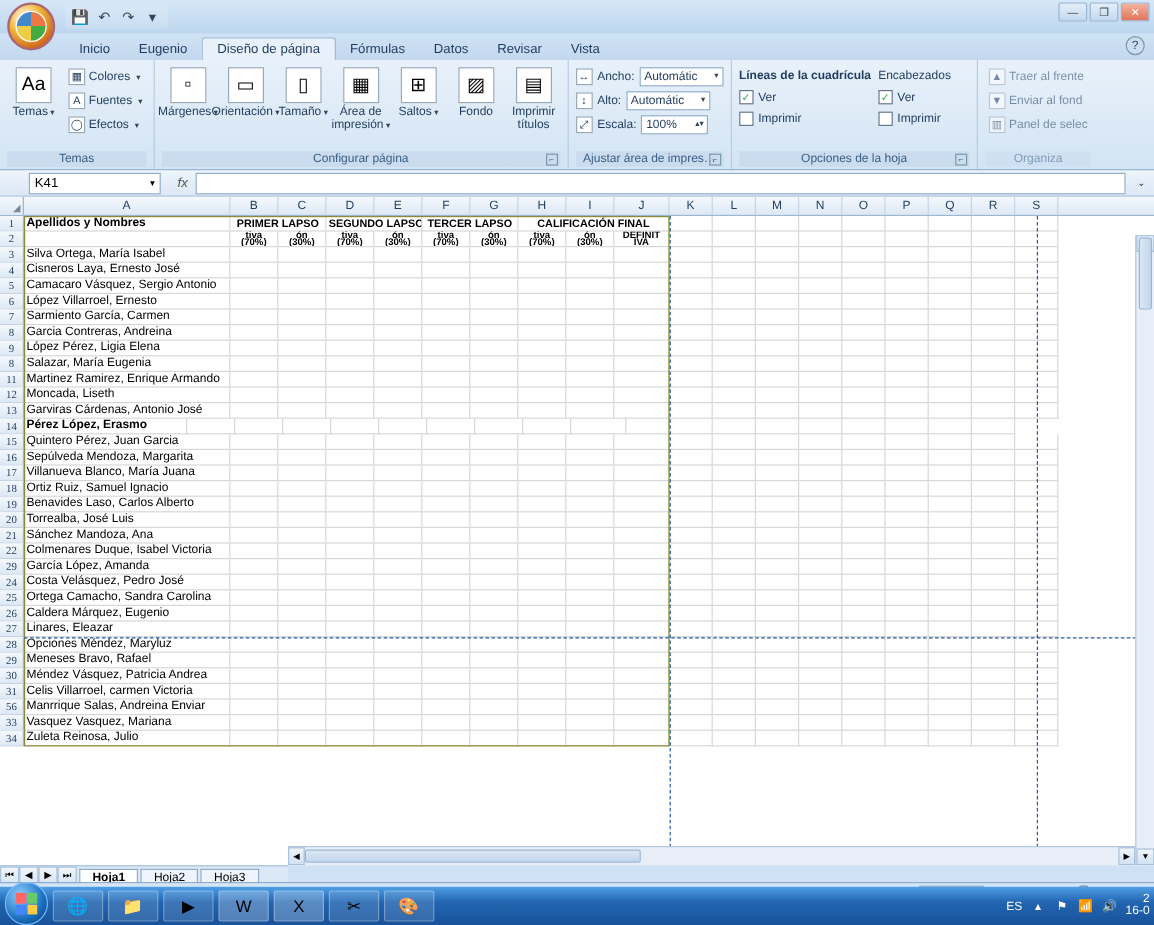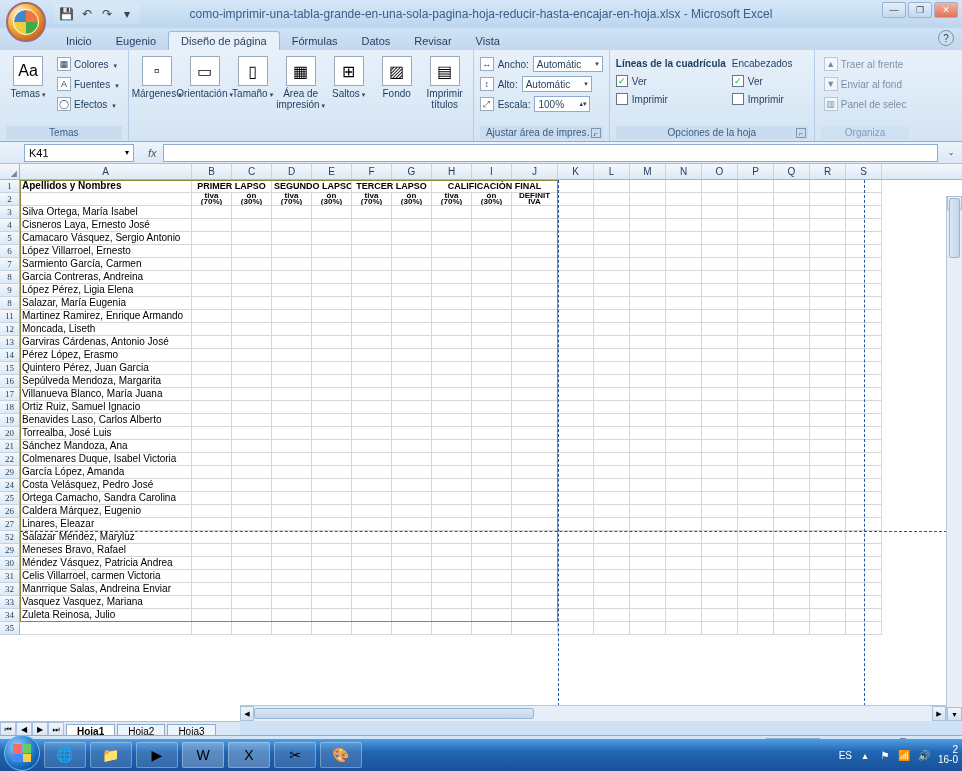--- a/index.html
+++ b/index.html
@@ -102,21 +102,20 @@
 <div class="titlebar">
   <div class="office-btn">
       <div class="office-btn-inner"></div>
     </div>
   <div class="qat">
     <span class="qat-icon">💾</span>
     <span class="qat-icon">↶</span>
     <span class="qat-icon">↷</span>
     <span class="qat-icon">▾</span>
   </div>
-  <div class="title-text">como-imprimir-una-tabla-grande-en-una-sola-pagina-hoja-reducir-hasta-encajar-en-hoja.xlsx - Microsoft Excel</div>
   <div class="win-controls">
     <div class="win-btn">—</div>
     <div class="win-btn">❐</div>
     <div class="win-btn close">✕</div>
   </div>
 </div>
 
 <div class="tabs-row">
   <div class="tab">Inicio</div>
   <div class="tab">Eugenio</div>
@@ -182,20 +181,21 @@
       <div class="big-btn">
           <div class="big-btn-icon">▨</div>
           <div class="big-btn-label">Fondo</div>
         </div>
       <div class="big-btn">
           <div class="big-btn-icon">▤</div>
           <div class="big-btn-label" style="white-space:pre-line">Imprimir
 títulos</div>
         </div>
     </div>
+    <div class="ribbon-group-label"><span>Configurar página</span><span class="launcher">⌐</span></div>
   </div>
 
   <div class="ribbon-group">
     <div class="ribbon-group-body">
       <div class="stack">
         <div class="scale-row">
             <span class="small-icon">↔</span>
             <span>Ancho:</span>
             <div class="scale-input">
               <span>Automátic</span>
@@ -616,21 +616,21 @@
         <div class="cell" style="width: 36px;"></div>
         <div class="cell" style="width: 36px;"></div>
         <div class="cell" style="width: 36px;"></div>
         <div class="cell" style="width: 36px;"></div>
         <div class="cell" style="width: 36px;"></div>
         <div class="cell" style="width: 36px;"></div>
         <div class="cell" style="width: 36px;"></div>
       </div>
       <div class="row">
         <div class="rowhdr">14</div>
-        <div class="cell name" style="width: 172px;">Pérez López, Erasmo</div>
+        <div class="cell name" style="width: 136px; font-weight: bold;">Pérez López, Erasmo</div>
         <div class="cell" style="width: 40px;"></div>
         <div class="cell" style="width: 40px;"></div>
         <div class="cell" style="width: 40px;"></div>
         <div class="cell" style="width: 40px;"></div>
         <div class="cell" style="width: 40px;"></div>
         <div class="cell" style="width: 40px;"></div>
         <div class="cell" style="width: 40px;"></div>
         <div class="cell" style="width: 40px;"></div>
         <div class="cell" style="width: 46px;"></div>
         <div class="cell" style="width: 36px;"></div>
@@ -923,22 +923,22 @@
         <div class="cell" style="width: 36px;"></div>
         <div class="cell" style="width: 36px;"></div>
         <div class="cell" style="width: 36px;"></div>
         <div class="cell" style="width: 36px;"></div>
         <div class="cell" style="width: 36px;"></div>
         <div class="cell" style="width: 36px;"></div>
         <div class="cell" style="width: 36px;"></div>
         <div class="cell" style="width: 36px;"></div>
       </div>
       <div class="row">
-        <div class="rowhdr">52</div>
-        <div class="cell name" style="width: 172px;">Salazar Méndez, Maryluz</div>
+        <div class="rowhdr">28</div>
+        <div class="cell name" style="width: 172px;">Opciones Méndez, Maryluz</div>
         <div class="cell" style="width: 40px;"></div>
         <div class="cell" style="width: 40px;"></div>
         <div class="cell" style="width: 40px;"></div>
         <div class="cell" style="width: 40px;"></div>
         <div class="cell" style="width: 40px;"></div>
         <div class="cell" style="width: 40px;"></div>
         <div class="cell" style="width: 40px;"></div>
         <div class="cell" style="width: 40px;"></div>
         <div class="cell" style="width: 46px;"></div>
         <div class="cell" style="width: 36px;"></div>
@@ -1011,21 +1011,21 @@
         <div class="cell" style="width: 36px;"></div>
         <div class="cell" style="width: 36px;"></div>
         <div class="cell" style="width: 36px;"></div>
         <div class="cell" style="width: 36px;"></div>
         <div class="cell" style="width: 36px;"></div>
         <div class="cell" style="width: 36px;"></div>
         <div class="cell" style="width: 36px;"></div>
         <div class="cell" style="width: 36px;"></div>
       </div>
       <div class="row">
-        <div class="rowhdr">32</div>
+        <div class="rowhdr">56</div>
         <div class="cell name" style="width: 172px;">Manrrique Salas, Andreina Enviar</div>
         <div class="cell" style="width: 40px;"></div>
         <div class="cell" style="width: 40px;"></div>
         <div class="cell" style="width: 40px;"></div>
         <div class="cell" style="width: 40px;"></div>
         <div class="cell" style="width: 40px;"></div>
         <div class="cell" style="width: 40px;"></div>
         <div class="cell" style="width: 40px;"></div>
         <div class="cell" style="width: 40px;"></div>
         <div class="cell" style="width: 46px;"></div>
@@ -1057,42 +1057,20 @@
         <div class="cell" style="width: 36px;"></div>
         <div class="cell" style="width: 36px;"></div>
         <div class="cell" style="width: 36px;"></div>
         <div class="cell" style="width: 36px;"></div>
         <div class="cell" style="width: 36px;"></div>
         <div class="cell" style="width: 36px;"></div>
       </div>
       <div class="row">
         <div class="rowhdr">34</div>
         <div class="cell name" style="width: 172px;">Zuleta Reinosa, Julio</div>
-        <div class="cell" style="width: 40px;"></div>
-        <div class="cell" style="width: 40px;"></div>
-        <div class="cell" style="width: 40px;"></div>
-        <div class="cell" style="width: 40px;"></div>
-        <div class="cell" style="width: 40px;"></div>
-        <div class="cell" style="width: 40px;"></div>
-        <div class="cell" style="width: 40px;"></div>
-        <div class="cell" style="width: 40px;"></div>
-        <div class="cell" style="width: 46px;"></div>
-        <div class="cell" style="width: 36px;"></div>
-        <div class="cell" style="width: 36px;"></div>
-        <div class="cell" style="width: 36px;"></div>
-        <div class="cell" style="width: 36px;"></div>
-        <div class="cell" style="width: 36px;"></div>
-        <div class="cell" style="width: 36px;"></div>
-        <div class="cell" style="width: 36px;"></div>
-        <div class="cell" style="width: 36px;"></div>
-        <div class="cell" style="width: 36px;"></div>
-      </div>
-      <div class="row">
-        <div class="rowhdr">35</div>
-        <div class="cell" style="width: 172px;"></div>
         <div class="cell" style="width: 40px;"></div>
         <div class="cell" style="width: 40px;"></div>
         <div class="cell" style="width: 40px;"></div>
         <div class="cell" style="width: 40px;"></div>
         <div class="cell" style="width: 40px;"></div>
         <div class="cell" style="width: 40px;"></div>
         <div class="cell" style="width: 40px;"></div>
         <div class="cell" style="width: 40px;"></div>
         <div class="cell" style="width: 46px;"></div>
         <div class="cell" style="width: 36px;"></div>

